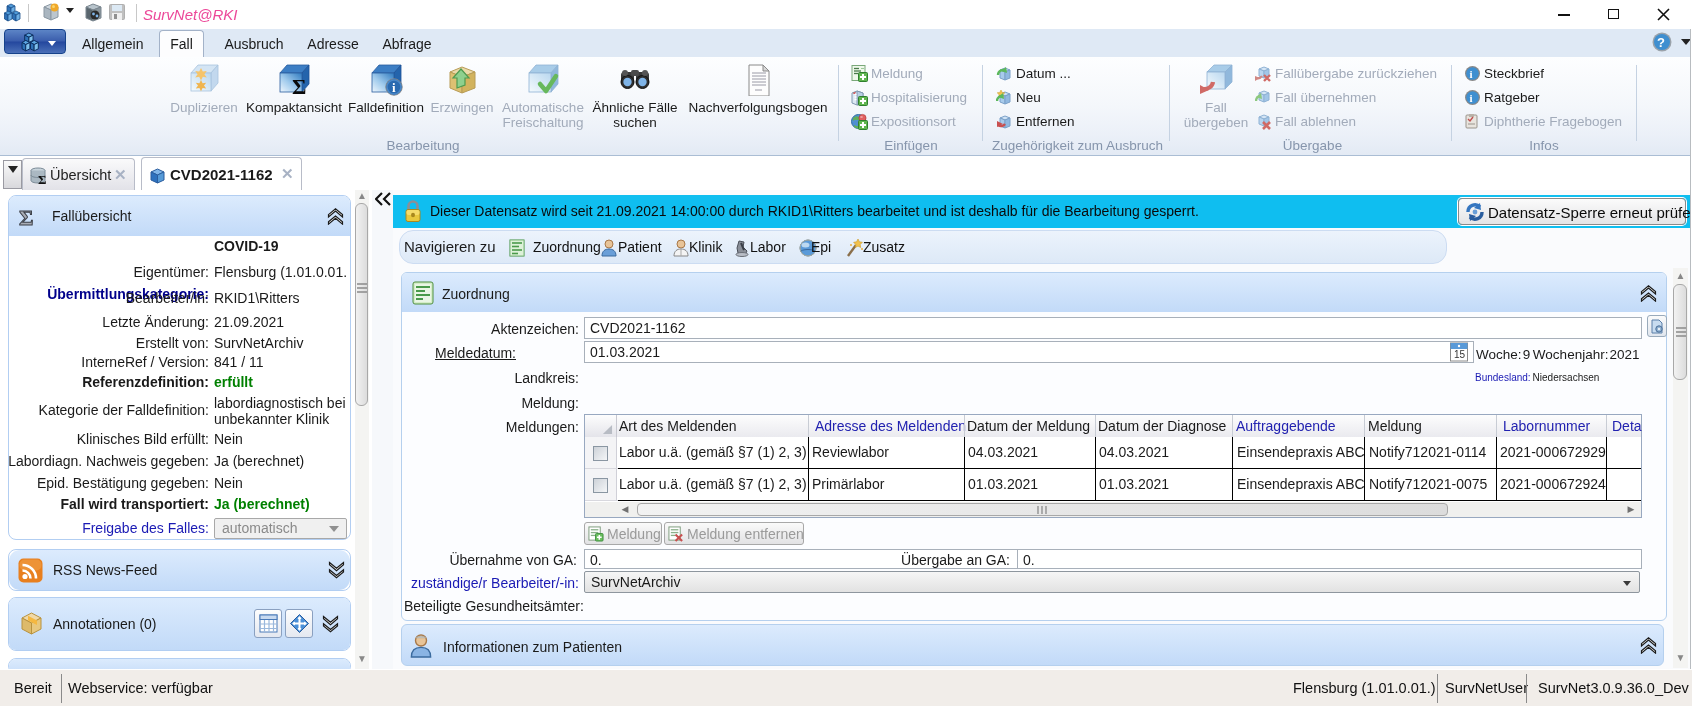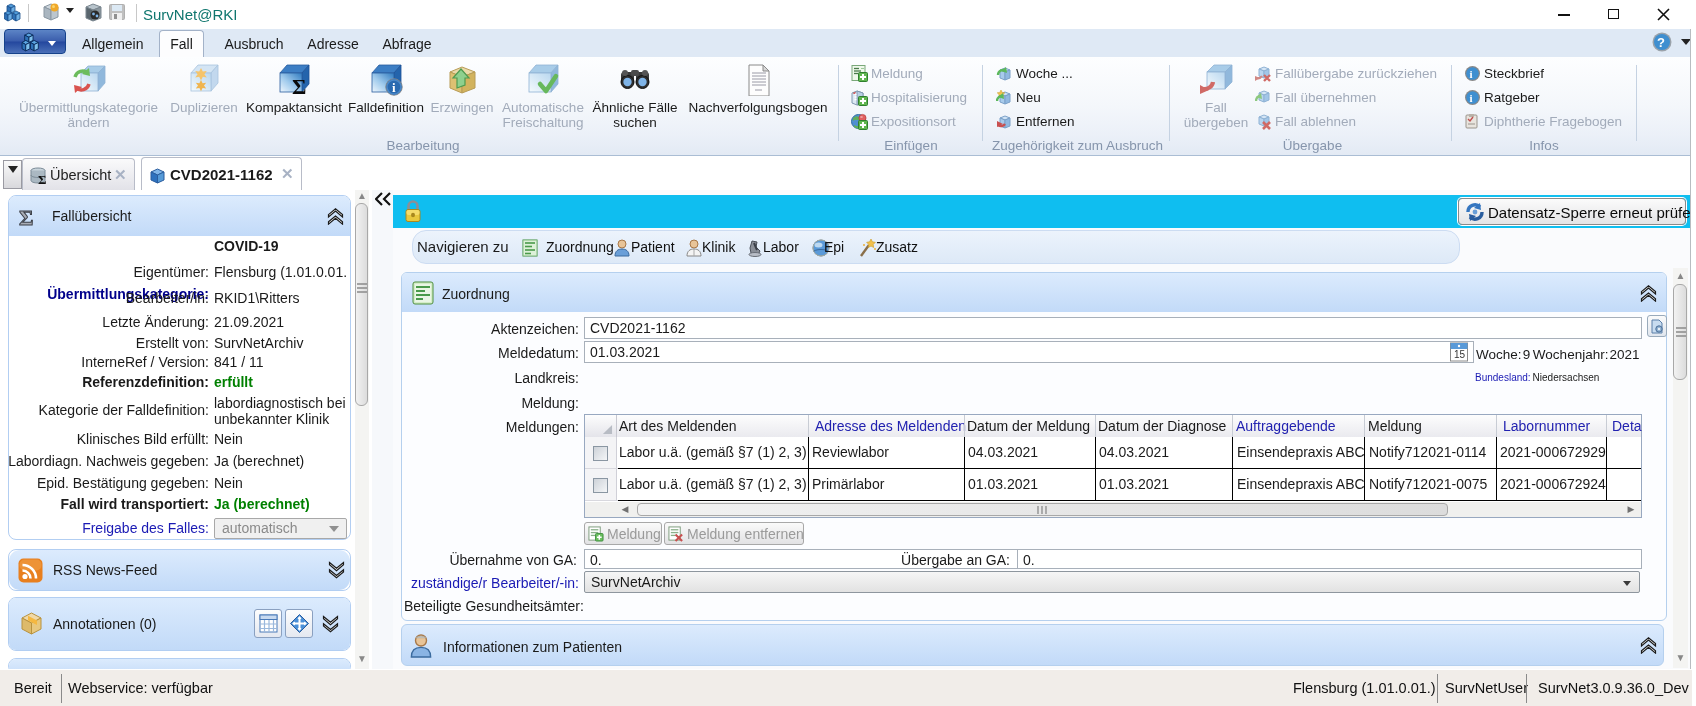--- a/index.html
+++ b/index.html
@@ -2,21 +2,21 @@
 <html><head>
 <meta charset="utf-8">
 <style>
 * { margin:0; padding:0; box-sizing:border-box; }
 html,body { width:1696px; height:706px; overflow:hidden; }
 body { font-family:"Liberation Sans", sans-serif; font-size:14px; color:#1a1a1a; background:#fff; position:relative; }
 .abs { position:absolute; }
 
 
 #titlebar { position:absolute; left:0; top:0; width:1696px; height:29px; background:#fff; }
-#titlebar .title { position:absolute; left:143px; top:6px; font-size:15px; color:#0f766e; }
+#titlebar .title { position:absolute; left:143px; top:6px; font-size:15px; color:#ec4899;font-style:italic; }
 .tsep { position:absolute; top:4px; width:1px; height:18px; background:#c8c8c8; }
 
 
 #tabrow { position:absolute; left:0; top:29px; width:1690px; height:28px; background:#dfe9f5; }
 #appbtn { position:absolute; left:4px; top:0px; width:62px; height:25px; border:1px solid #15428b; border-radius:4px;
   background:linear-gradient(#5c84c6 0%, #3a5dac 48%, #24479e 52%, #4a70b8 100%); }
 .rtab { position:absolute; top:3px; height:25px; line-height:25px; font-size:14px; color:#1a1a1a; text-align:center; }
 #tab-fall { position:absolute; left:159px; top:1px; width:45px; height:27px; background:#fdfdfe; border:1px solid #a3b2c8; border-bottom:none; border-radius:4px 4px 0 0; text-align:center; line-height:26px; font-size:14px; }
 
 
@@ -50,21 +50,21 @@
 .lrow .ll { position:absolute; right:0; top:0; text-align:right; }
 .lrow .lv { position:absolute; left:5px; top:0; }
 
 .sbtrack { position:absolute; background:#f4f4f2; }
 .sbthumb { position:absolute; background:linear-gradient(90deg,#f2f2f2,#dcdcdc); border:1px solid #a8a8a8; border-radius:6px; }
 .sbarrow { position:absolute; color:#707070; text-align:center; }
 
 
 #content { position:absolute; left:372px; top:0; width:1318px; height:479px; background:#fafbfd; overflow:hidden; }
 #cyanbar { position:absolute; left:21px; top:5px; width:1297px; height:33px; background:#0fbef0; }
-#navbar { position:absolute; left:27px; top:40px; width:1048px; height:34px; background:linear-gradient(#ecf3fc,#dde9f7); border:1px solid #ccdcf2; border-radius:14px;margin-left:13px; }
+#navbar { position:absolute; left:27px; top:40px; width:1048px; height:34px; background:linear-gradient(#ecf3fc,#dde9f7); border:1px solid #ccdcf2; border-radius:14px; }
 .navitem { position:absolute; top:8px; height:18px; font-size:14px; color:#111; }
 #groupbox { position:absolute; left:29px; top:82px; width:1266px; height:349px; background:#fcfdff; border:1px solid #b5d0ee; border-radius:6px; }
 .gbhead { position:absolute; left:0px; top:0px; width:100%; height:39px; background:linear-gradient(#dcebfd,#c2daf8); border-radius:5px 5px 0 0; }
 #infopanel { position:absolute; left:29px; top:434px; width:1263px; height:42px; background:linear-gradient(#dcebfd,#c2daf8); border:1px solid #b5d0ee; border-radius:6px; }
 .flabel { position:absolute; text-align:right; white-space:nowrap; }
 .finput { position:absolute; background:#fff; border:1px solid #a8b0ba; font-size:14px; line-height:20px; padding-left:5px; white-space:nowrap; overflow:hidden; }
 .fcombo { position:absolute; background:linear-gradient(#f6f6f6,#e2e2e2); border:1px solid #8e969e; border-radius:2px; font-size:14px; line-height:20px; padding-left:6px; }
 .fcombo .carr { position:absolute; right:8px; top:9px; width:0; height:0; border-left:4.5px solid transparent; border-right:4.5px solid transparent; border-top:5.5px solid #3a3a3a; }
 .bluelbl { color:#1a1ab4; }
 
@@ -168,32 +168,20 @@
     </svg>
   <span class="abs" style="left:1681px; top:10px; width:0; height:0; border-left:5px solid transparent; border-right:5px solid transparent; border-top:6px solid #222;"></span>
   <div class="rtab" style="left:82px; width:60px;">Allgemein</div>
   <div id="tab-fall">Fall</div>
   <div class="rtab" style="left:221px; width:66px;">Ausbruch</div>
   <div class="rtab" style="left:305px; width:56px;">Adresse</div>
   <div class="rtab" style="left:379px; width:56px;">Abfrage</div>
 </div>
 <div id="ribbon">
 
-  <div class="bigbtn dis" style="left:17px; width:143px;">
-    <svg class="bicon" viewBox="0 0 34 34">
-        <polygon points="9,11 16,4 33,4 26,11" fill="#a8cce8" stroke="#8fb2d4" stroke-width="0.8"></polygon>
-        <polygon points="26,11 33,4 33,21 26,29" fill="#90b8dc" stroke="#8fb2d4" stroke-width="0.8"></polygon>
-        <rect x="9" y="11" width="17" height="18" fill="url(#gl)" stroke="#8fb2d4" stroke-width="0.8"></rect>
-        <path d="M3 15 a8 8 0 0 1 13 -4" fill="none" stroke="#6cbc5c" stroke-width="3.4"></path>
-        <polygon points="17,6 18,14 10,12" fill="#6cbc5c"></polygon>
-        <path d="M17 22 a8 8 0 0 1 -13 4" fill="none" stroke="#d9534f" stroke-width="3.4"></path>
-        <polygon points="3,31 2,23 10,25" fill="#d9534f"></polygon>
-      </svg>
-    <span class="blbl">Übermittlungskategorie<br>ändern</span>
-  </div>
   <div class="bigbtn dis" style="left:166px; width:76px;">
     <svg class="bicon" viewBox="0 0 34 34">
         <polygon points="4,11 11,3 31,3 24,11" fill="#d4e5f4" stroke="#a8c4de" stroke-width="0.8"></polygon>
         <polygon points="24,11 31,3 31,21 24,29" fill="#c2d8ee" stroke="#a8c4de" stroke-width="0.8"></polygon>
         <rect x="4" y="11" width="20" height="18" fill="url(#gl)" stroke="#a8c4de" stroke-width="0.8"></rect>
         <path d="M14 6 l1.8 3.6 4-.6-2.4 3.2 2.4 3.2-4-.6-1.8 3.6-1.8-3.6-4 .6 2.4-3.2-2.4-3.2 4 .6z" fill="#f5c46a"></path>
         <path d="M14 18 l1.6 3.2 3.6-.5-2.2 2.9 2.2 2.9-3.6-.5-1.6 3.2-1.6-3.2-3.6 .5 2.2-2.9-2.2-2.9 3.6 .5z" fill="#f0b54f"></path>
       </svg>
     <span class="blbl">Duplizieren</span>
   </div>
@@ -308,21 +296,21 @@
   <div class="rsep" style="left:982px;"></div>
 
   <div class="smallbtn" style="left:996px; top:8px; width:160px;">
     <svg viewBox="0 0 17 17">
         <polygon points="4,5 9,3 14,5 9,7" fill="#cfe3f6" stroke="#7aa0c8"></polygon>
         <polygon points="4,5 9,7 9,15 4,13" fill="#a8cbec" stroke="#7aa0c8"></polygon>
         <polygon points="9,7 14,5 14,13 9,15" fill="#90b8e0" stroke="#7aa0c8"></polygon>
         <path d="M2 10 a5 5 0 0 1 8-4" fill="none" stroke="#5cb85c" stroke-width="2.4"></path>
         <polygon points="10,2 11,8 5,6" fill="#5cb85c"></polygon>
       </svg>
-    <span class="stxt">Woche ...</span>
+    <span class="stxt">Datum ...</span>
   </div>
   <div class="smallbtn" style="left:996px; top:32px; width:160px;">
     <svg viewBox="0 0 17 17">
         <polygon points="4,5 9,3 14,5 9,7" fill="#cfe3f6" stroke="#7aa0c8"></polygon>
         <polygon points="4,5 9,7 9,15 4,13" fill="#a8cbec" stroke="#7aa0c8"></polygon>
         <polygon points="9,7 14,5 14,13 9,15" fill="#90b8e0" stroke="#7aa0c8"></polygon>
         <path d="M5 1 l1.2 2.4 2.6.4-1.9 1.9.4 2.6-2.3-1.2-2.3 1.2.4-2.6L1.2 3.8l2.6-.4z" fill="#f2c14e" stroke="#c89a28" stroke-width=".5"></path>
         <path d="M1 12 a5 5 0 0 1 6-5" fill="none" stroke="#5cb85c" stroke-width="2.4"></path>
         <polygon points="7,4 8,10 2,8" fill="#5cb85c"></polygon>
       </svg>
@@ -571,20 +559,21 @@
     <svg class="abs" style="left:3px; top:2px;" width="16" height="14" viewBox="0 0 16 14">
         <path d="M7 1 L1 7 L7 13 M15 1 L9 7 L15 13" fill="none" stroke="#111" stroke-width="2.2"></path>
       </svg>
     <div id="cyanbar">
       <svg class="abs" style="left:11px; top:5px;" width="18" height="23" viewBox="0 0 18 23">
           <path d="M4.5 10 v-4 a4.5 4.5 0 0 1 9 0 v4" fill="none" stroke="#8a9096" stroke-width="2.6"></path>
           <rect x="2" y="9.5" width="14" height="12" rx="2" fill="#e8c83e" stroke="#a8881e"></rect>
           <rect x="2.5" y="10" width="13" height="5" rx="2" fill="#f5dc6a"></rect>
           <ellipse cx="9" cy="15" rx="2" ry="2.2" fill="#a8881e"></ellipse>
         </svg>
+      <span class="abs" style="left:37px; top:8px; font-size:14px; color:#0a0a0a;">Dieser Datensatz wird seit 21.09.2021 14:00:00 durch RKID1\Ritters bearbeitet und ist deshalb für die Bearbeitung gesperrt.</span>
       <span class="abs" style="left:1065px; top:3px; width:228px; height:27px; background:linear-gradient(#fbfbfb,#e4e4e6); border:1px solid #8a8a8a; border-radius:4px; box-shadow:0 0 0 1px #fff;">
         <svg class="abs" style="left:6px; top:3px;" width="20" height="20" viewBox="0 0 20 20">
             <path d="M3 10 a7 7 0 0 1 12-5" fill="none" stroke="#3576c0" stroke-width="3.4"></path>
             <polygon points="15,1 16,8 9,6" fill="#3576c0"></polygon>
             <path d="M17 10 a7 7 0 0 1-12 5" fill="none" stroke="#2a5d9e" stroke-width="3.4"></path>
             <polygon points="5,19 4,12 11,14" fill="#2a5d9e"></polygon>
             <circle cx="10" cy="10" r="2.4" fill="#6a9fd8"></circle>
           </svg>
         <span class="abs" style="left:29px; top:5px; font-size:15px; color:#0a0a0a; white-space:nowrap;">Datensatz-Sperre erneut prüfen</span>
       </span>
@@ -654,21 +643,21 @@
       </div>
       <span class="flabel" style="right:1087px; top:48px;">Aktenzeichen:</span>
       <div class="finput" style="left:182px; top:44px; width:1058px; height:22px;">CVD2021-1162</div>
       <span class="abs" style="left:1245px; top:42px; width:20px; height:22px; background:linear-gradient(#fafafa,#e0e6ee); border:1px solid #9ab; border-radius:3px;">
           <svg class="abs" style="left:2px; top:3px;" width="14" height="15" viewBox="0 0 14 15">
             <path d="M2 1 h7 l3 3 v10 h-10z" fill="#c8dcf0" stroke="#5a7ea8"></path>
             <circle cx="9" cy="10" r="3.2" fill="#8fb0d0" stroke="#4a6e98"></circle>
             <circle cx="9" cy="10" r="1.2" fill="#e8f0f8"></circle>
           </svg>
         </span>
-      <span class="flabel" style="right:1087px; top:72px;">Meldedatum:</span>
+      <span class="flabel" style="right:1150px; top:72px;text-decoration:underline;">Meldedatum:</span>
       <div class="finput" style="left:182px; top:68px; width:890px; height:22px;">01.03.2021</div>
       <span class="abs" style="left:1048px; top:69px; width:18px; height:20px;"><svg width="18" height="20" viewBox="0 0 18 20">
             <rect x="0.5" y="1" width="17" height="18" fill="#fff" stroke="#8a8a8a"></rect>
             <rect x="0.5" y="1" width="17" height="6" fill="#5a9ad8"></rect>
             <circle cx="9" cy="4" r="1.2" fill="#fff"></circle>
             <text x="4" y="16" font-size="10" fill="#333">15</text>
           </svg></span>
       <span class="abs" style="left:1074px; top:74px; font-size:13.5px;">Woche: 9 Wochenjahr: 2021</span>
       <span class="flabel" style="right:1087px; top:97px;">Landkreis:</span>
       <span class="abs" style="left:1073px; top:99px; font-size:10px;"><span class="bluelbl">Bundesland:</span> Niedersachsen</span>

